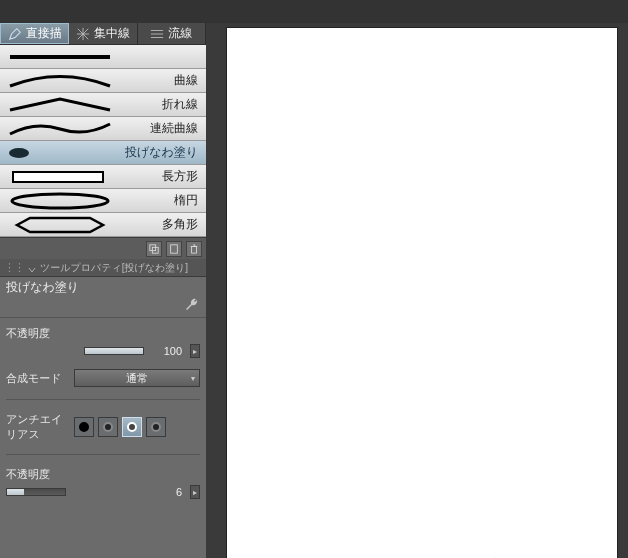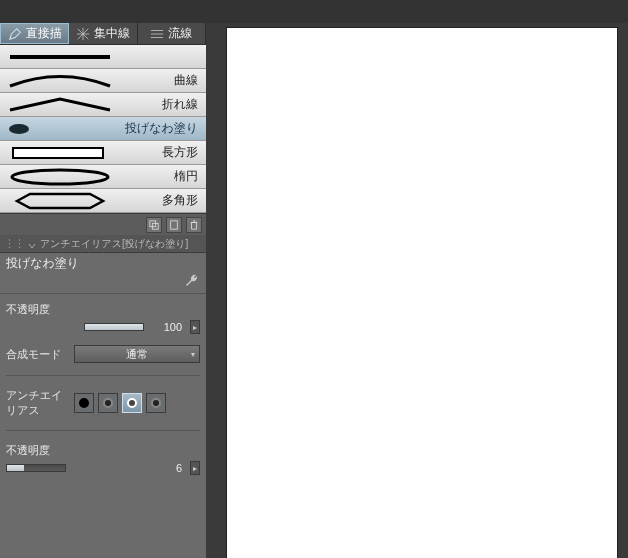--- a/index.html
+++ b/index.html
@@ -113,20 +113,28 @@
         <div class="label">曲線</div>
       </div>
       <div class="subtool">
         <div class="preview">
             <svg viewBox="0 0 110 20">
               <path d="M5 15 L55 4 L105 15" stroke="#000" stroke-width="3" fill="none"></path>
             </svg>
           </div>
         <div class="label">折れ線</div>
       </div>
+      <div class="subtool">
+        <div class="preview">
+            <svg viewBox="0 0 110 20">
+              <path d="M5 15 Q30 2 55 10 Q80 18 105 5" stroke="#000" stroke-width="3" fill="none"></path>
+            </svg>
+          </div>
+        <div class="label">連続曲線</div>
+      </div>
       <div class="subtool selected">
         <div class="preview">
             <svg viewBox="0 0 110 20">
               <ellipse cx="14" cy="10" rx="10" ry="5" fill="#1a2a33"></ellipse>
             </svg>
           </div>
         <div class="label">投げなわ塗り</div>
       </div>
       <div class="subtool">
         <div class="preview">
@@ -174,21 +182,21 @@
     </div>
 
     <div class="prop-panel">
       <div class="prop-header">
         <span style="letter-spacing:-1px;color:#999;">⋮⋮</span>
         <span class="caret">
           <svg viewBox="0 0 8 8">
               <path d="M1 2 L4 6 L7 2" fill="none" stroke="#aaa"></path>
             </svg>
         </span>
-        <span class="title">アンチエイリアス[投げなわ塗り]</span>
+        <span class="title">ツールプロパティ[投げなわ塗り]</span>
       </div>
 
       <div class="prop-title-row">
         <span class="title">投げなわ塗り</span>
       </div>
       <div class="prop-title-row" style="height:18px; justify-content:flex-end; padding-top:0;">
         <span class="wrench">
           <svg viewBox="0 0 16 16">
               <path d="M13 3 a4 4 0 0 1 -5 5 L3 13 l0 0 L3 13 l0 0 L3 13 L2 12 L7 7 a4 4 0 0 1 5 -5 l-2 2 l1 1 z" fill="#c9c9c9"></path>
             </svg>

